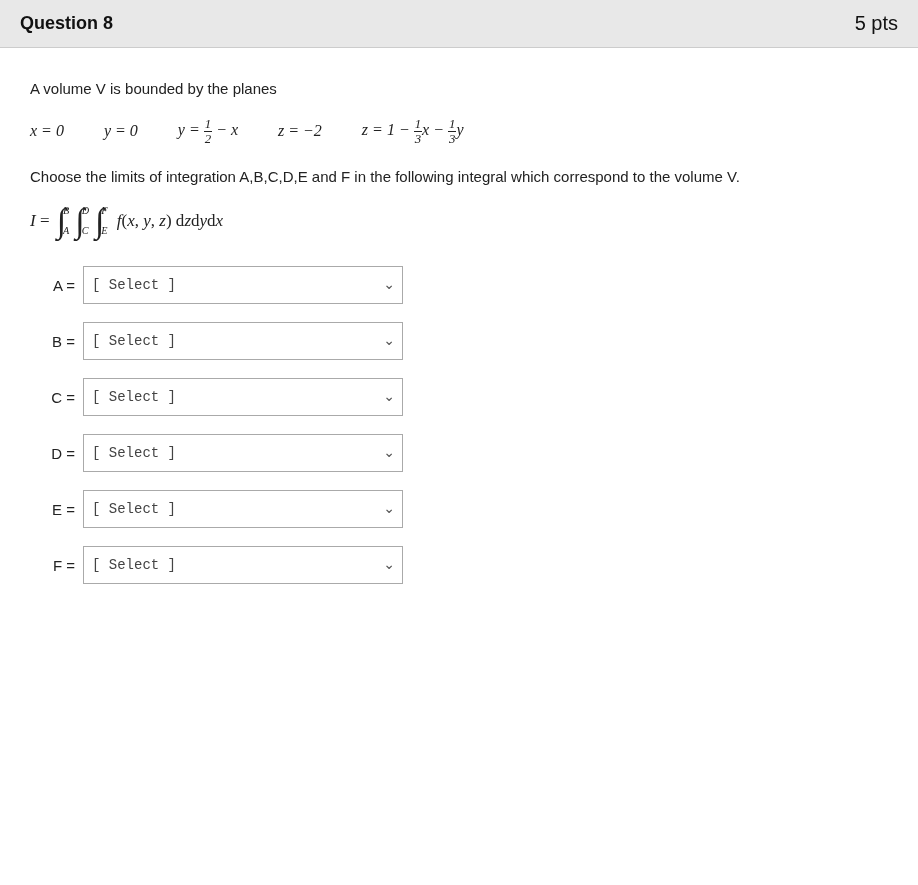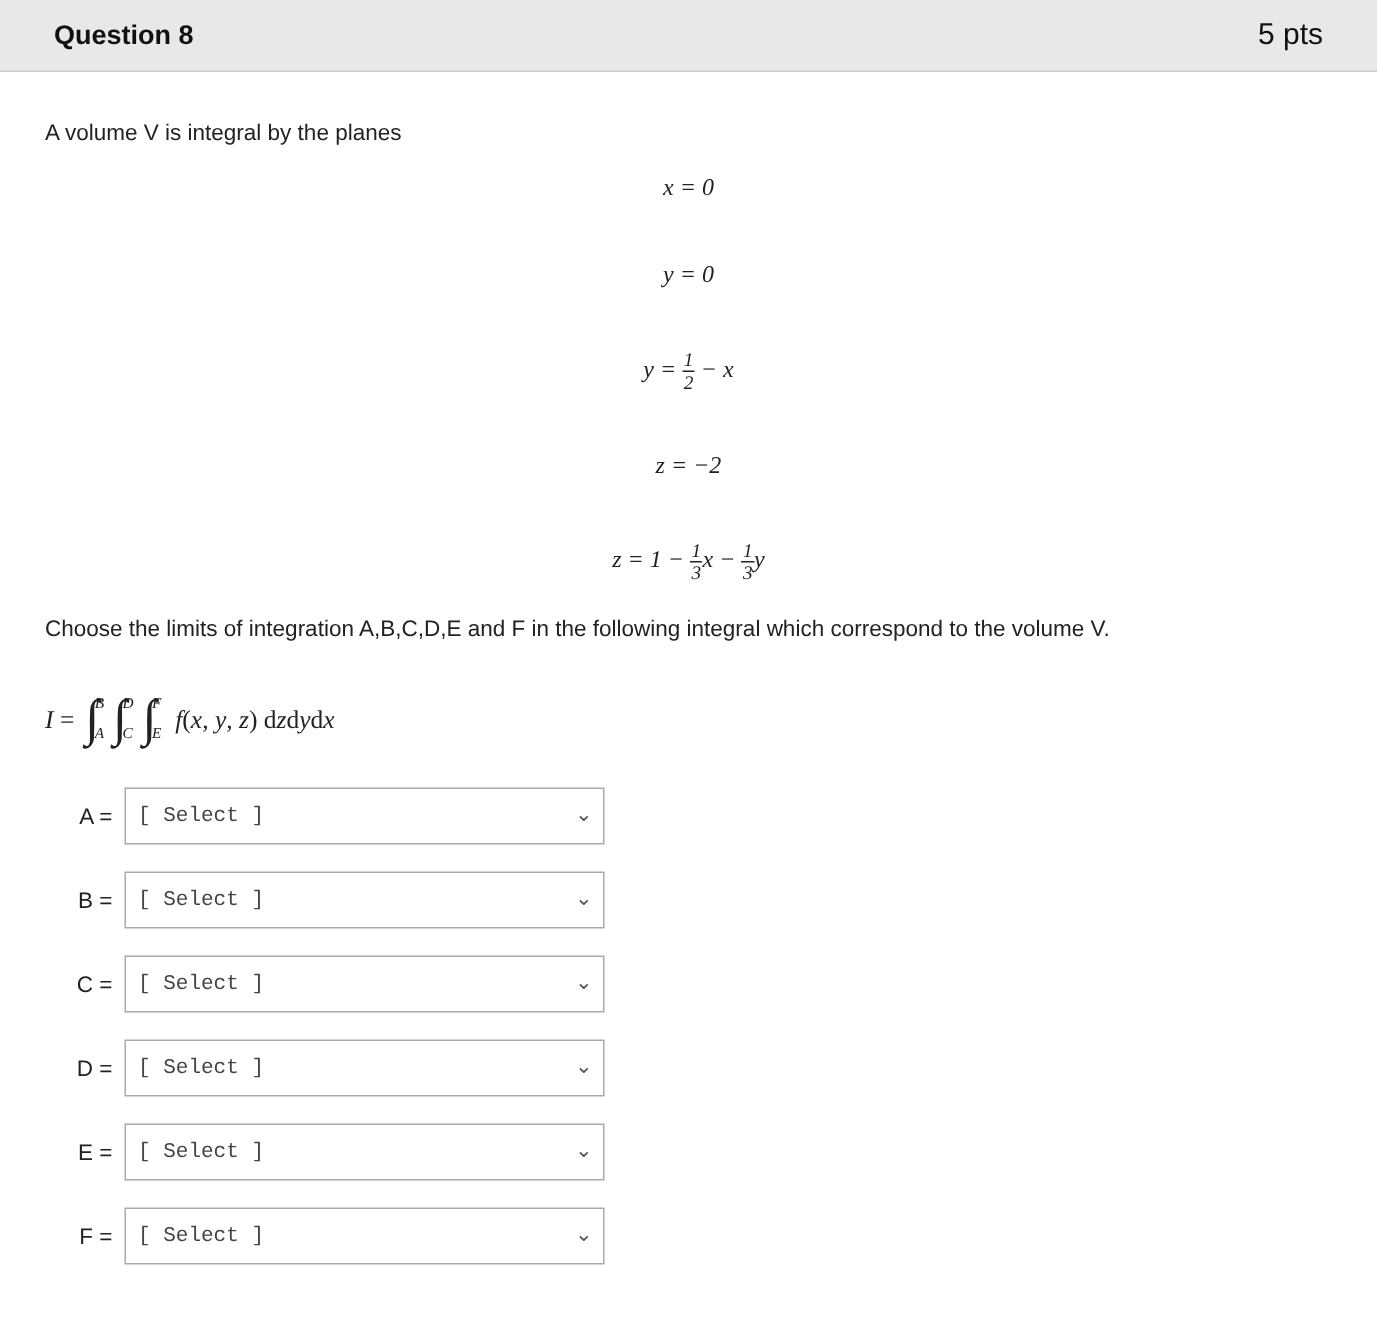--- a/index.html
+++ b/index.html
@@ -20,21 +20,21 @@
       width: 918px;
       min-height: 885px;
       background: #fff;
     }
 
     .question-header {
       display: flex;
       justify-content: space-between;
       align-items: center;
       background: #e8e8e8;
-      padding: 12px 36px;
+      padding: 12px 20px;
       border-bottom: 1px solid #ccc;
     }
 
     .question-title {
       font-size: 18px;
       font-weight: bold;
       font-family: Arial, sans-serif;
       color: #111;
     }
 
@@ -55,33 +55,32 @@
       margin-bottom: 16px;
       line-height: 1.5;
     }
 
     .equations-row {
       display: flex;
       align-items: center;
       gap: 40px;
       margin-bottom: 20px;
       font-size: 16px;
-      flex-direction: column;
     }
 
     .math-eq {
       font-family: Georgia, 'Times New Roman', serif;
       font-style: italic;
     }
 
     .choose-text {
       font-family: Arial, sans-serif;
       font-size: 15px;
       color: #222;
-      margin-bottom: 32px;
+      margin-bottom: 16px;
       line-height: 1.5;
     }
 
     .integral-display {
       font-family: Georgia, 'Times New Roman', serif;
       font-size: 17px;
       margin-bottom: 28px;
       display: flex;
       align-items: center;
       gap: 2px;
@@ -190,21 +189,21 @@
 
 <div class="page-container">
 
   <div class="question-header">
     <span class="question-title">Question 8</span>
     <span class="question-pts">5 pts</span>
   </div>
 
   <div class="content-area">
 
-    <p class="problem-text">A volume V is integral by the planes</p>
+    <p class="problem-text">A volume V is bounded by the planes</p>
 
     <div class="equations-row">
       <span class="math-eq"><i>x</i> = 0</span>
       <span class="math-eq"><i>y</i> = 0</span>
       <span class="math-eq">
         <i>y</i> = <span class="math-frac">
             <span class="num">1</span>
             <span class="den">2</span>
           </span> − <i>x</i>
       </span>

